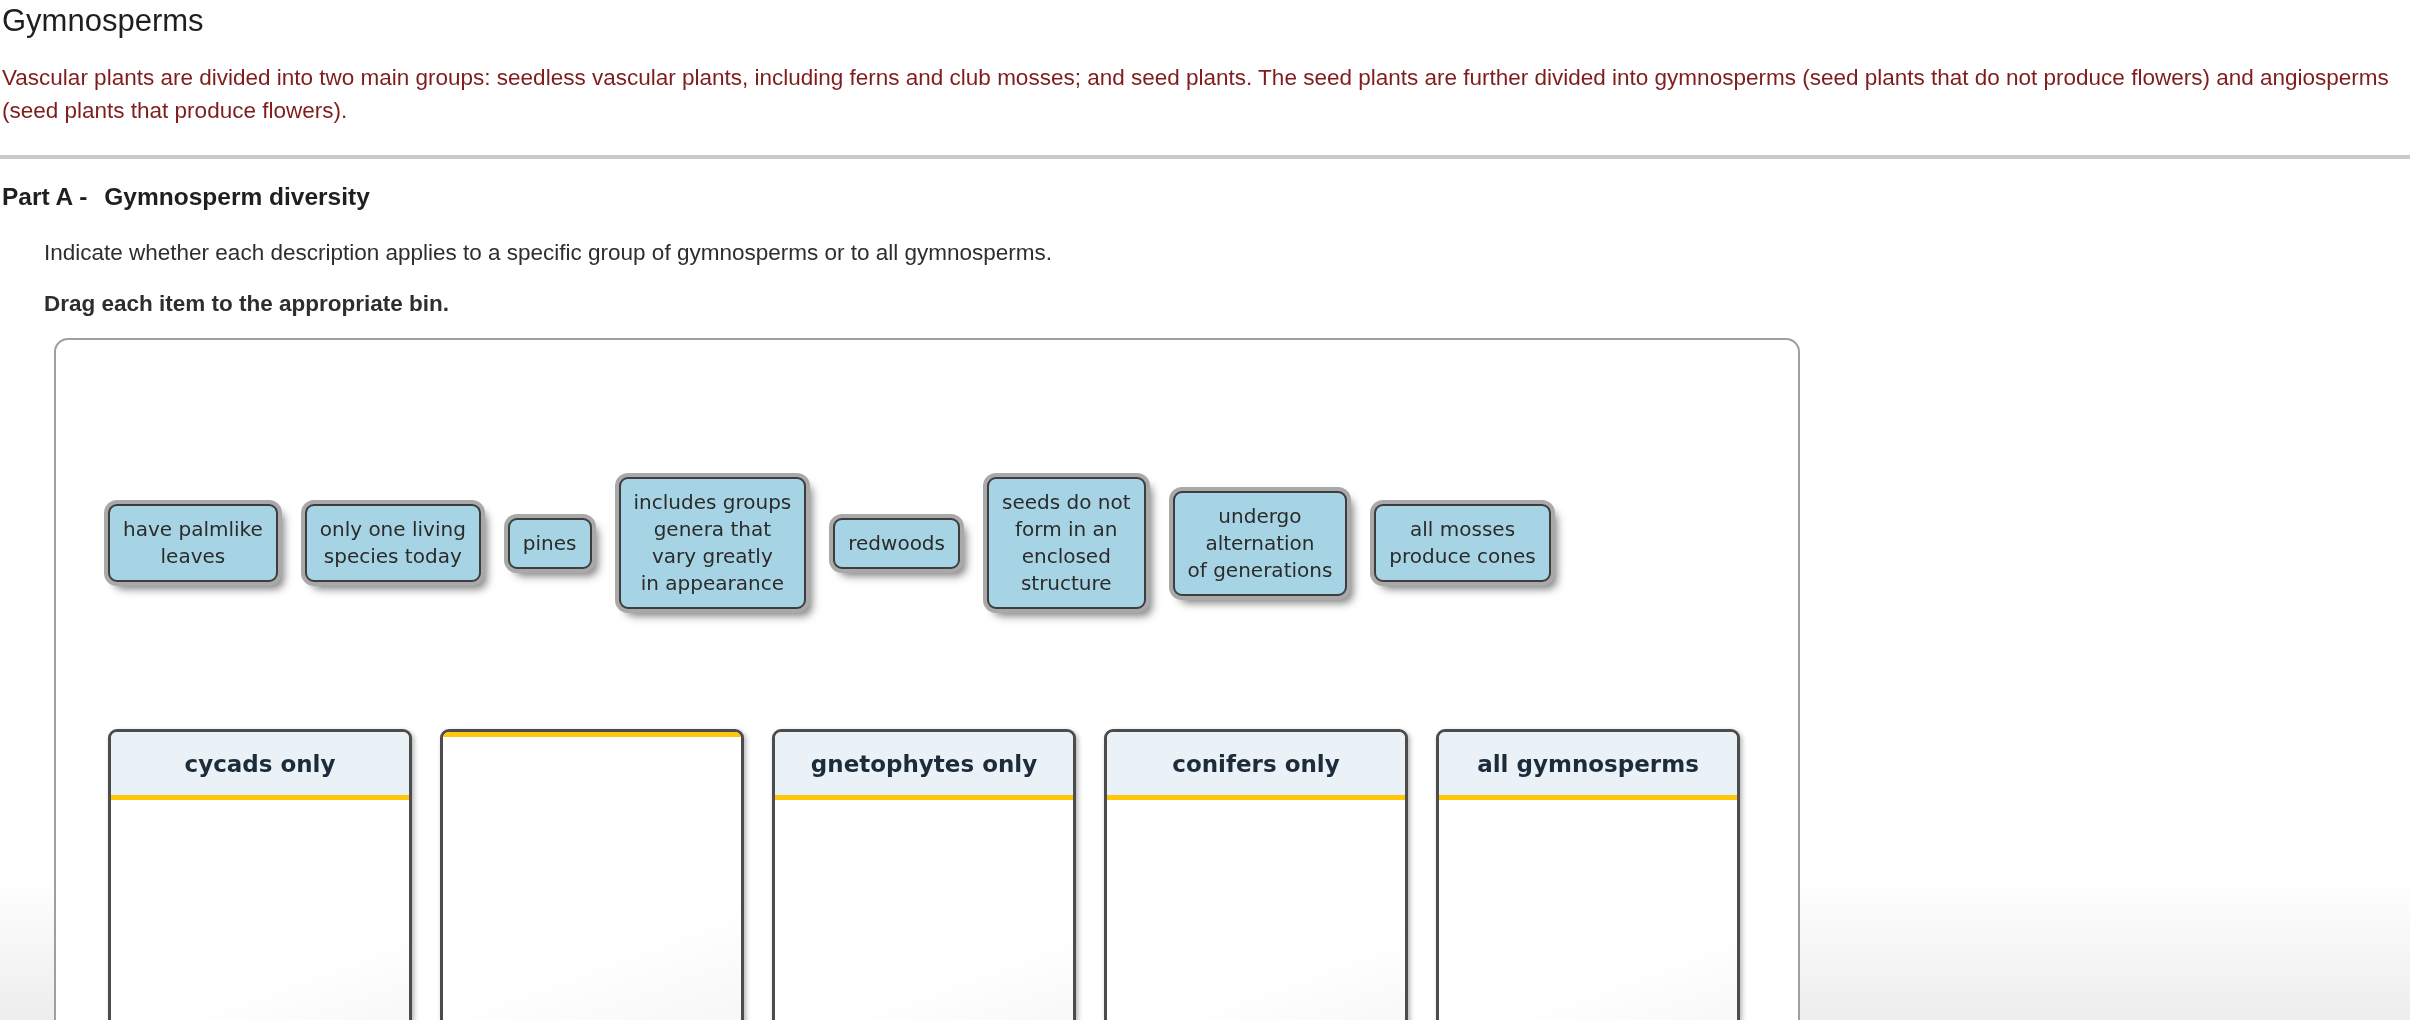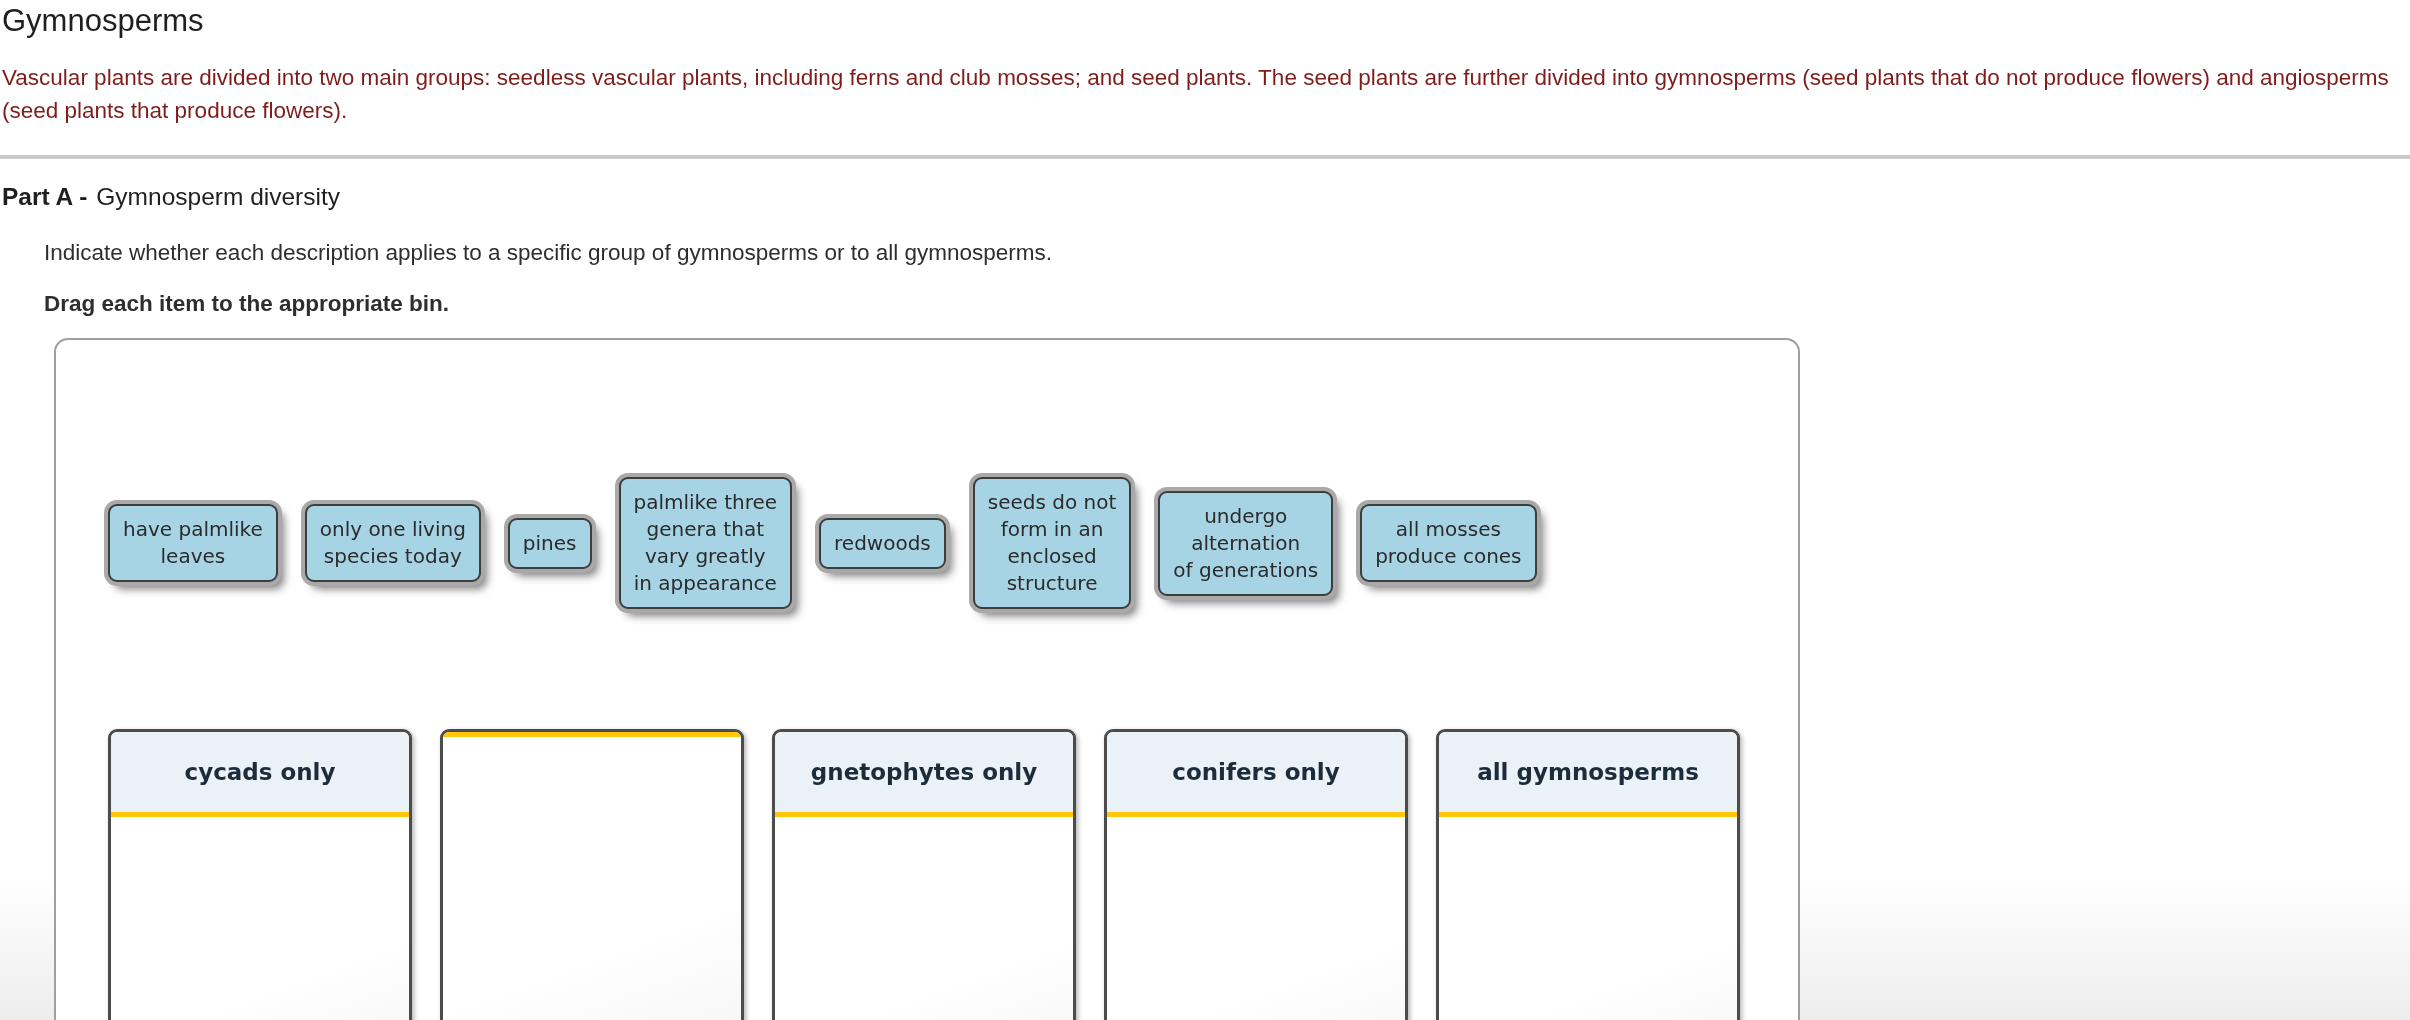--- a/index.html
+++ b/index.html
@@ -27,21 +27,21 @@
   .intro{
     margin:22px 0 0 2px;max-width:2402px;
     font-size:22.5px;line-height:33px;color:#7f1d1d;
   }
   .divider{
     border:none;height:4px;background:var(--divider);
     margin:28px 0 0 0;width:2410px;
   }
   .part-heading{margin:23px 0 0 2px;font-size:24.5px;color:#1f1f1f;line-height:30px;}
   .part-label{font-weight:bold;}
-  .part-title{font-weight:400;margin-left:9px;}
+  .part-title{font-weight:700;margin-left:17px;}
   .instruction{margin:27px 0 16px 44px;font-size:22.5px;color:#2e2e2e;line-height:28px;}
   .drag-instruction{margin:23px 0 0 44px;font-size:22.5px;font-weight:bold;color:#2e2e2e;line-height:28px;}
   .dnd-container{
     margin:20px 0 0 54px;width:1746px;height:762px;
     border:2px solid #9f9f9f;border-radius:14px;background:#ffffff;
   }
   .chips-row{
     display:flex;align-items:center;gap:27px;
     margin:137px 0 0 52px;
   }
@@ -60,21 +60,21 @@
     display:flex;gap:28px;margin:120px 0 0 52px;
   }
   .bin{
     width:304px;height:400px;
     border:3px solid var(--bin-border);border-radius:9px;
     background:#ffffff;overflow:hidden;
     display:flex;flex-direction:column;
     box-shadow:2px 2px 5px rgba(0,0,0,0.3);
   }
   .bin-header{
-    height:80px;flex:0 0 auto;
+    height:63px;flex:0 0 auto;
     background:var(--bin-header-bg);
     display:flex;align-items:center;justify-content:center;
     font-family:"DejaVu Sans", sans-serif;
     font-weight:bold;font-size:23px;color:var(--bin-header-text);
   }
   .bin-rule{height:5px;flex:0 0 auto;background:var(--bin-rule);}
   .bin-body{flex:1;background:linear-gradient(160deg,#ffffff 55%,#f0f0f0 100%);}
 </style>
 </head>
 <body>
@@ -89,21 +89,21 @@
   <p class="instruction">Indicate whether each description applies to a specific group of gymnosperms or to all gymnosperms.</p>
   <p class="drag-instruction">Drag each item to the appropriate bin.</p>
 
   <div class="dnd-container">
     <div class="chips-row">
         <div class="chip">have palmlike
 leaves</div>
         <div class="chip">only one living
 species today</div>
         <div class="chip">pines</div>
-        <div class="chip">palmlike three
+        <div class="chip">includes groups
 genera that
 vary greatly
 in appearance</div>
         <div class="chip">redwoods</div>
         <div class="chip">seeds do not
 form in an
 enclosed
 structure</div>
         <div class="chip">undergo
 alternation

